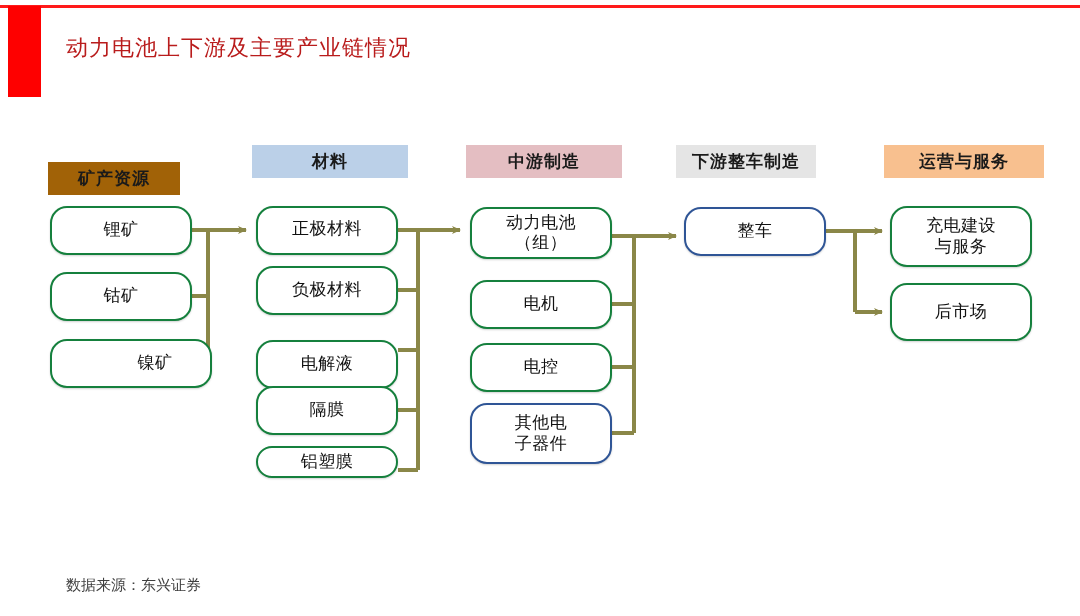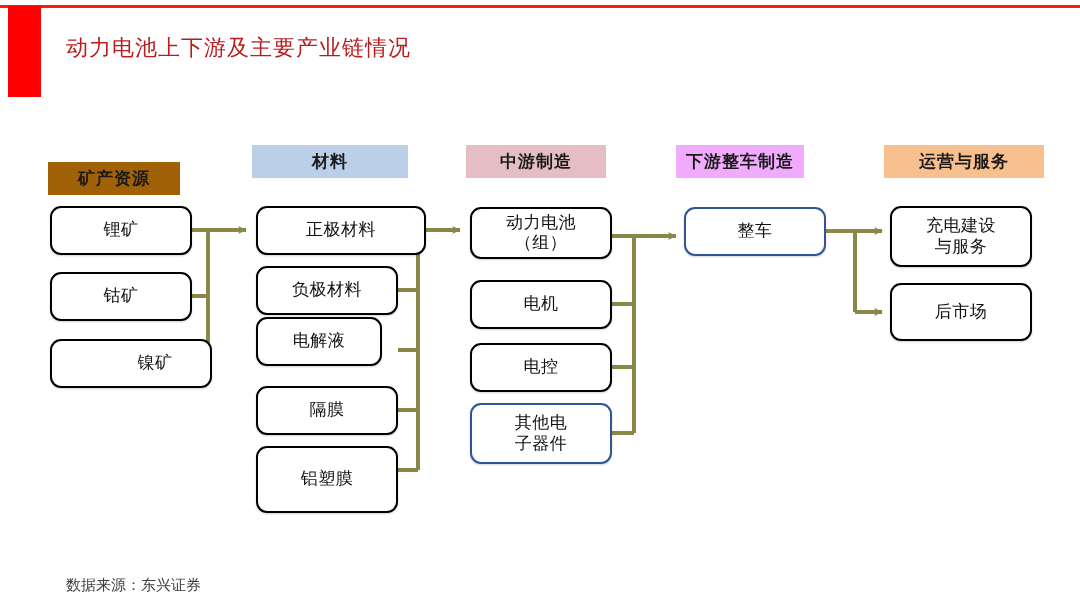--- a/index.html
+++ b/index.html
@@ -54,22 +54,22 @@
     color: #1a1a1a;
     letter-spacing: 1px;
     white-space: nowrap;
   }
 
   
   .node {
     position: absolute;
     box-sizing: border-box;
     background: #ffffff;
-    border: 2px solid #000000;
-    border-radius: 11px;
+    border: 2px solid #15803d;
+    border-radius: 17px;
     display: flex;
     align-items: center;
     justify-content: center;
     text-align: center;
     font-size: 17px;
     color: #111111;
     line-height: 1.18;
     letter-spacing: 0.5px;
     box-shadow: 0 1px 2px rgba(0,0,0,0.18);
   }
@@ -139,47 +139,47 @@
 
       <path d="M826,231 L855,231"></path>
       <path d="M855,231 L855,312"></path>
       <path d="M855,231 L882,231" marker-end="url(#arrow)"></path>
       <path d="M855,312 L882,312" marker-end="url(#arrow)"></path>
     </g>
   </svg>
 
   <div class="col-header" style="left:48px; top:162px; width:132px; background:#a16207;">矿产资源</div>
   <div class="col-header" style="left:252px; top:145px; width:156px; background:#bbd0e8;">材料</div>
-  <div class="col-header" style="left:466px; top:145px; width:140px; background:#e4bec2;">中游制造</div>
-  <div class="col-header" style="left:676px; top:145px; width:128px; background:#f0abfc;">下游整车制造</div>
+  <div class="col-header" style="left:466px; top:145px; width:156px; background:#e4bec2;">中游制造</div>
+  <div class="col-header" style="left:676px; top:145px; width:140px; background:#e5e5e5;">下游整车制造</div>
   <div class="col-header" style="left:884px; top:145px; width:160px; background:#f8c08f;">运营与服务</div>
 
   <div class="node" style="left:50px; top:206px; width:142px; height:49px;">
     <span class="lbl">锂矿</span>
   </div>
   <div class="node" style="left:50px; top:272px; width:142px; height:49px;">
     <span class="lbl">钴矿</span>
   </div>
   <div class="node" style="left:50px; top:339px; width:162px; height:49px;padding-left:48px;">
     <span class="lbl">镍矿</span>
   </div>
 
-  <div class="node" style="left:256px; top:206px; width:170px; height:49px;">
+  <div class="node" style="left:256px; top:206px; width:142px; height:49px;font-family:Liberation Mono, monospace;">
     <span class="lbl">正极材料</span>
   </div>
   <div class="node" style="left:256px; top:266px; width:142px; height:49px;align-items:center;">
     <span class="lbl">负极材料</span>
   </div>
-  <div class="node" style="left:256px; top:317px; width:126px; height:49px;">
+  <div class="node" style="left:256px; top:340px; width:142px; height:49px;">
     <span class="lbl">电解液</span>
   </div>
   <div class="node" style="left:256px; top:386px; width:142px; height:49px;">
     <span class="lbl">隔膜</span>
   </div>
-  <div class="node" style="left:256px; top:446px; width:142px; height:67px;">
+  <div class="node" style="left:256px; top:446px; width:142px; height:32px;">
     <span class="lbl">铝塑膜</span>
   </div>
 
   <div class="node" style="left:470px; top:207px; width:142px; height:52px;">
     <span class="lbl">动力电池
 （组）</span>
   </div>
   <div class="node" style="left:470px; top:280px; width:142px; height:49px;">
     <span class="lbl">电机</span>
   </div>

